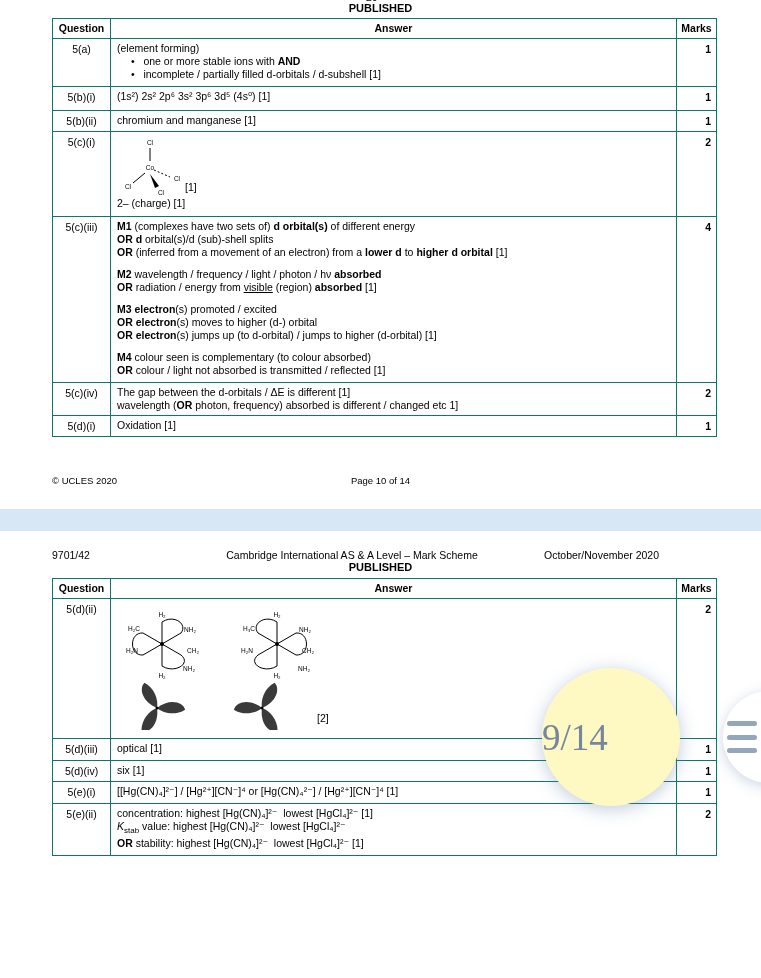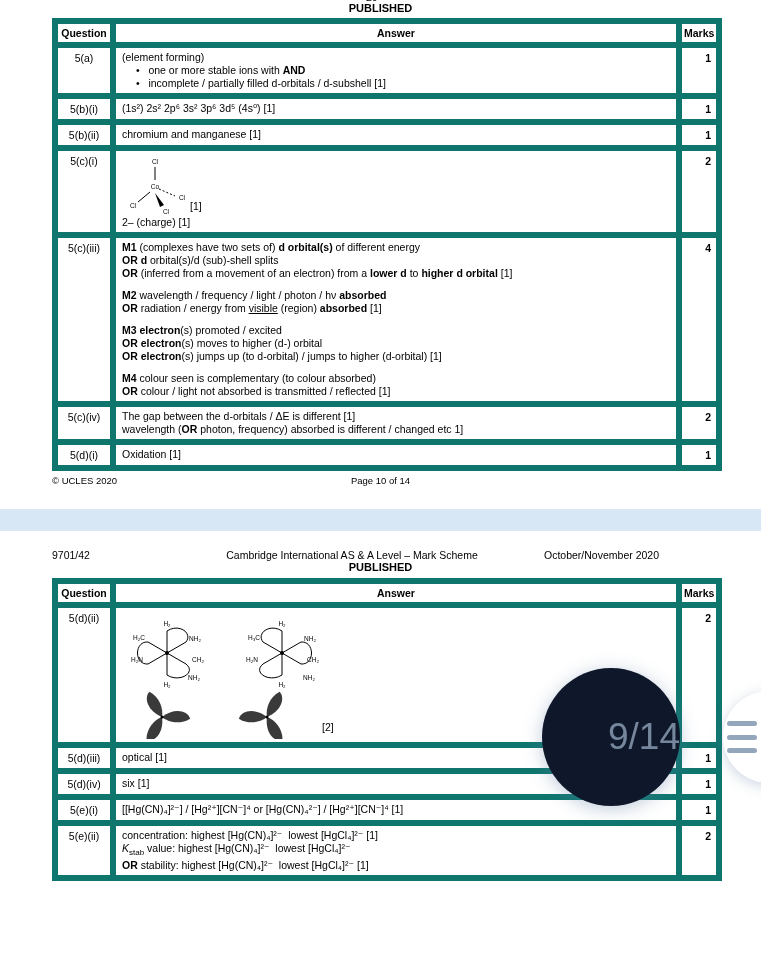--- a/index.html
+++ b/index.html
@@ -6,41 +6,41 @@
   body{width:761px;height:978px;position:relative;background:#fff;overflow:hidden;
        font-family:"Liberation Sans","DejaVu Sans",sans-serif;color:#000;}
   .published{position:absolute;left:0;width:761px;text-align:center;font-weight:bold;font-size:11px;}
   .p1-published{top:2px;}
   .p2-published{top:561px;}
   .top-frag{position:absolute;top:0;left:366px;width:30px;height:4px;overflow:hidden;font-size:10.5px;}
   .top-frag span{display:block;margin-top:-9px;}
   .table-wrap1{position:absolute;top:18px;left:52px;}
   .table-wrap2{position:absolute;top:578px;left:52px;}
   table.ms{border-collapse:collapse;table-layout:fixed;width:664px;font-size:10.5px;}
-  .ms th,.ms td{border:6px solid #0f766e;vertical-align:top;}
+  .ms th,.ms td{border:1px solid #0f766e;vertical-align:top;}
   .ms th{font-weight:bold;text-align:center;padding:3px 2px;}
   .ms td{padding:3px 6px;}
   td.q{text-align:center;padding:4px 4px;}
   td.m{text-align:right;font-weight:bold;padding:4px 5px 4px 2px;}
   .ans-line{line-height:13px;}
   .ans-line.indent{padding-left:14px;}
   .ans-line.gap{margin-top:9px;}
   .b{font-weight:bold}.u{text-decoration:underline}.i{font-style:italic}
   .sub{font-size:8px;vertical-align:sub;}
   .footer1{position:absolute;top:475px;left:0;width:761px;font-size:9.5px;}
   .footer1 .copy{position:absolute;left:52px;top:0;}
   .footer1 .pagenum{width:100%;text-align:center;}
   .band{position:absolute;top:509px;left:0;width:761px;height:22px;background:#d7e7f5;}
   .p2-header{position:absolute;top:549px;left:0;width:704px;font-size:10.5px;}
   .p2-header .code{position:absolute;left:52px;top:0;}
   .p2-header .title{width:100%;text-align:center;}
   .p2-header .date{position:absolute;right:45px;top:0;}
   .indicator{position:absolute;left:542px;top:668px;width:138px;height:138px;border-radius:50%;
-             background:#0f172a;box-shadow:0 3px 18px rgba(90,120,160,0.38);display:flex;align-items:center;
-             justify-content:flex-end;font-size:37px;color:#76879d;z-index:5;}
+             background:#fef9c3;box-shadow:0 3px 18px rgba(90,120,160,0.38);display:flex;align-items:center;
+             justify-content:flex-start;font-size:37px;color:#76879d;z-index:5;font-family:Liberation Serif, serif;}
   .menu-btn{position:absolute;left:723px;top:691px;width:92px;height:92px;border-radius:50%;
             background:#fff;box-shadow:0 3px 14px rgba(90,120,160,0.3);z-index:5;}
   .menu-btn .bar{position:absolute;left:4px;width:30px;height:4.5px;border-radius:3px;background:#94a6bb;}
   .bar1{top:30px}.bar2{top:44px}.bar3{top:57px}
   svg{display:block;}
   .atom{font-size:6.5px;}
   .mark-text{font-size:10.5px;}
   .bond{stroke:#000;stroke-width:1;}
   .arc{stroke:#000;stroke-width:1;fill:none;}
   .petal{fill:#3a3a3a;}

